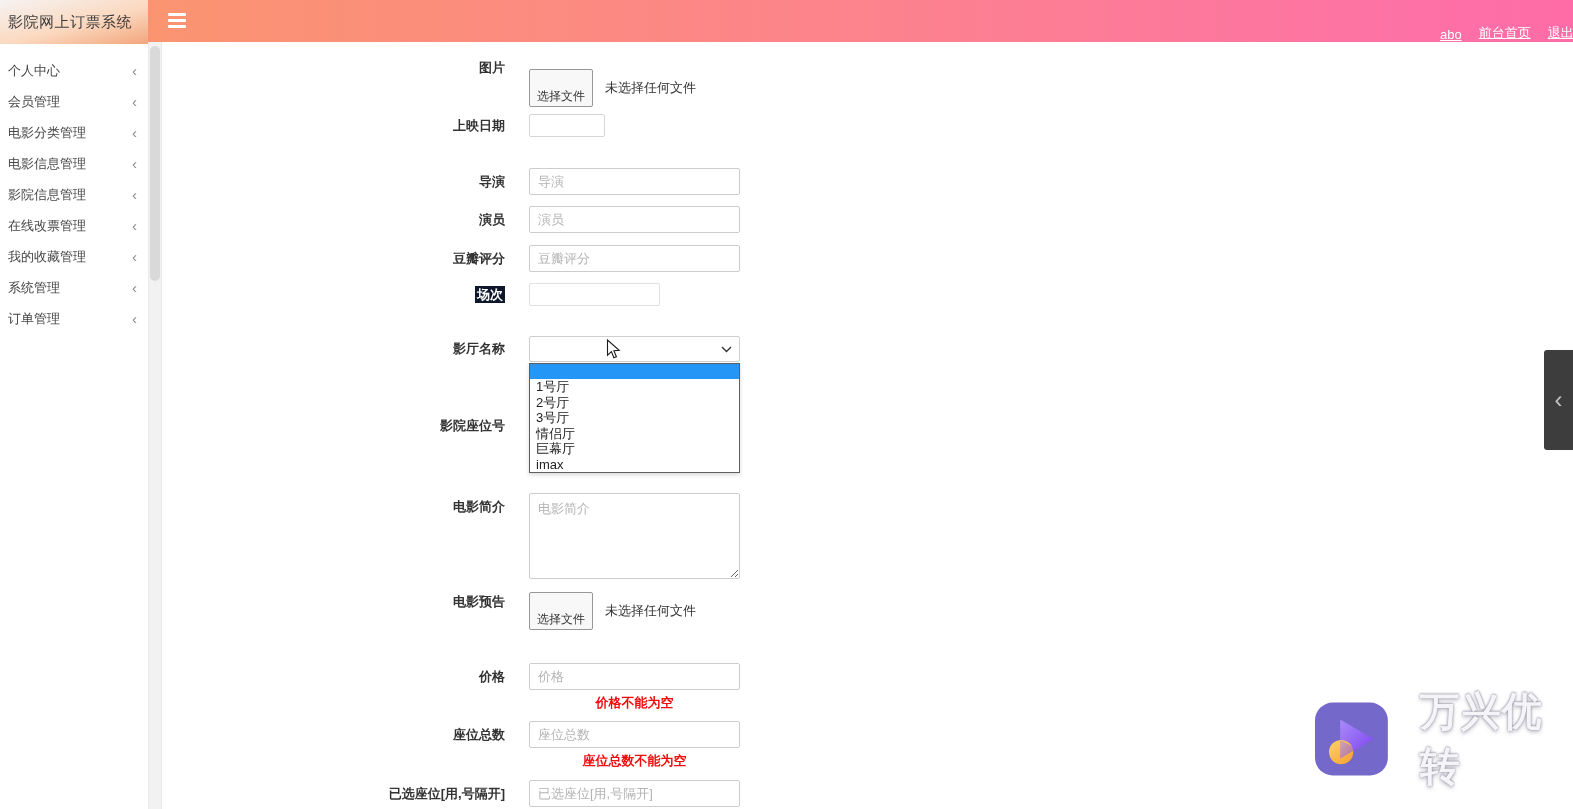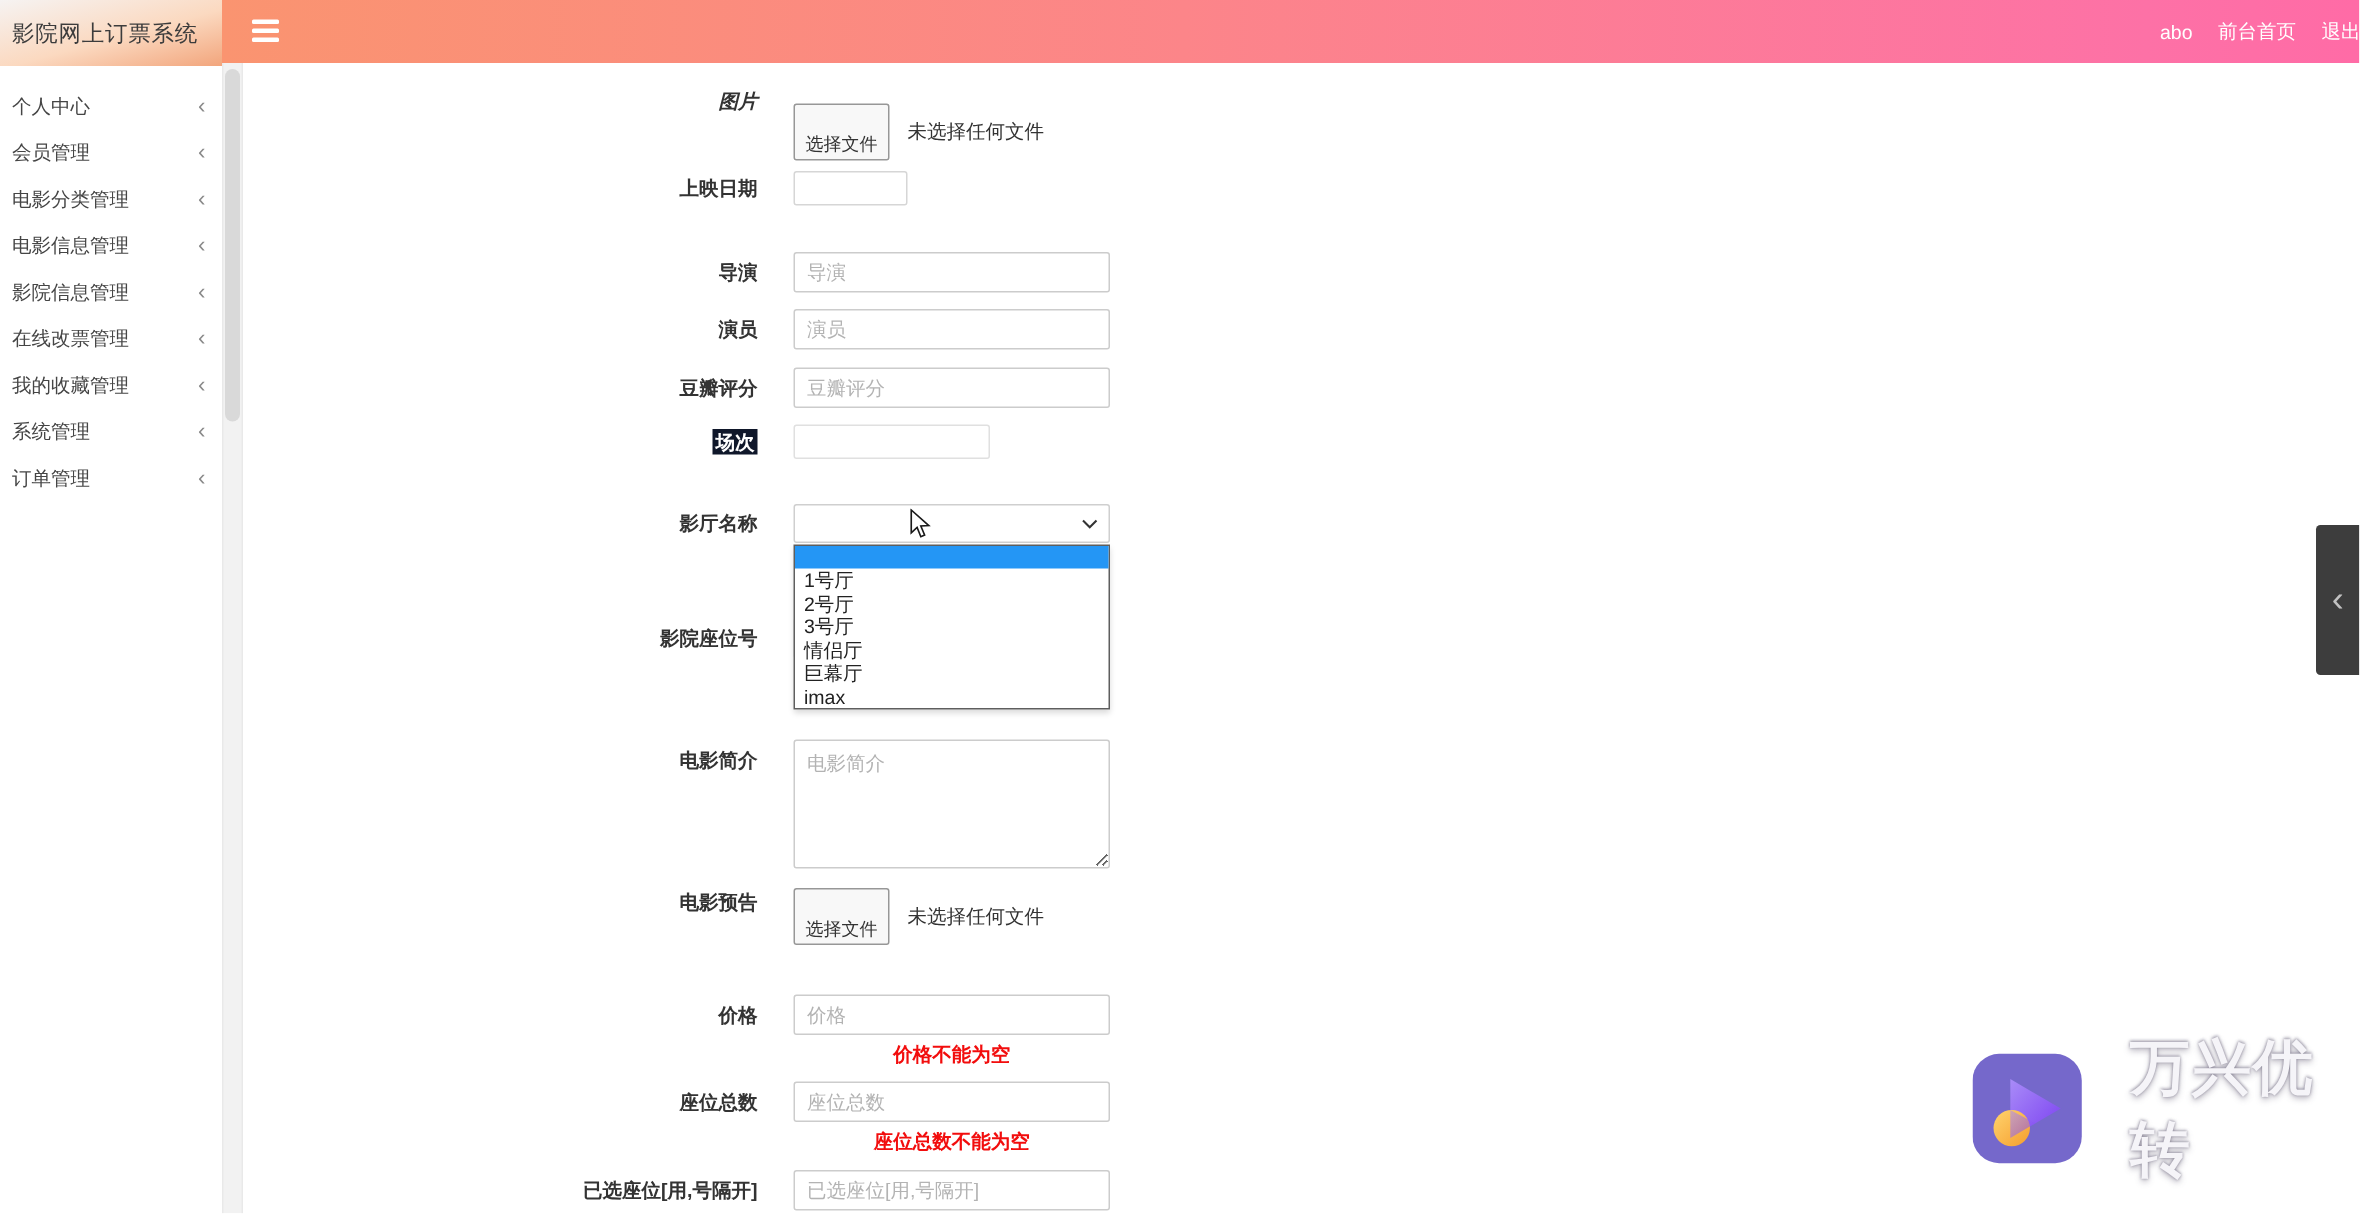--- a/index.html
+++ b/index.html
@@ -9,22 +9,22 @@
 
   
   .brand { position:absolute; left:0; top:0; width:148px; height:44px; z-index:3;
     background:linear-gradient(165deg,#f6f3f2 0%, #fbd9c0 55%, #f2a57c 100%);
     display:flex; align-items:center; padding-left:8px; color:#3c3c3c; font-size:15px; letter-spacing:.5px; }
   .topbar { position:absolute; left:148px; top:0; right:0; height:42px; z-index:3;
     background:linear-gradient(90deg,#fa9470 0%, #fc82 30%, #fd71a6 90%, #ff6ba6 100%);
     background:linear-gradient(90deg,#fa9470 0%, #fc8589 45%, #fd71a6 90%, #ff6ba6 100%); }
   .hamburger { position:absolute; left:20px; top:13px; width:18px; height:16px; cursor:pointer; }
   .hamburger i { display:block; height:3px; background:#fff; border-radius:1px; margin-bottom:3px; }
-  .topnav { position:absolute; left:1292px; top:0; height:42px; display:flex; align-items:center; gap:17px;
-    color:#fff; font-size:13px; white-space:nowrap; }
+  .topnav { position:absolute; left:1292px; top:0; height:42px; display:flex; align-items:flex-end; gap:17px;
+    color:#fff; font-size:13px; white-space:nowrap;text-decoration:underline; }
   .topnav span { cursor:pointer; }
 
   
   .sidebar { position:absolute; left:0; top:42px; bottom:0; width:148px; background:#fff; padding-top:13px; z-index:2; }
   .side-item { height:31px; display:flex; align-items:center; justify-content:space-between;
     padding:0 11px 0 8px; font-size:13px; color:#454545; cursor:pointer; }
   .side-item .chev { color:#8a8a8a; font-size:15px; line-height:1; }
 
   
   .vscroll { position:absolute; left:148px; top:42px; bottom:0; width:14px; background:#f2f2f2;
@@ -32,21 +32,21 @@
   .vscroll .thumb { position:absolute; left:1px; right:1px; top:4px; height:235px; background:#d9d9d9; border-radius:6px; }
 
   
   .main { position:absolute; left:163px; top:42px; right:0; bottom:0; background:#fff; }
   .row { position:absolute; left:0; display:flex; align-items:flex-start; }
   .lbl { width:342px; text-align:right; font-weight:bold; font-size:13px; color:#333;
     margin-right:24px; line-height:27px; white-space:nowrap; }
   .row.small .lbl { line-height:23px; }
   .row.filerow .lbl { line-height:20px; }
   .row.selrow .lbl { line-height:26px; }
-  .lift { position:relative; top:-11px;font-style:italic; }
+  .lift { position:relative; top:-11px; }
   .hl { background:#0f172a; color:#fff; padding:1px 2px; }
 
   input.inp, textarea.inp { border:1px solid #ccc; border-radius:2px; font-size:13px; color:#333;
     padding:0 8px; outline:none; font-family:inherit; }
   input.inp { width:211px; height:27px; }
   input.inp::placeholder, textarea.inp::placeholder { color:#b3b3b3; }
   input.inp.date { width:76px; height:23px; border-color:#d6d6d6; }
   input.inp.session { width:131px; height:23px; border-color:#e0e0e0; }
   textarea.inp { width:211px; height:86px; padding:6px 8px; resize:both; }
 

